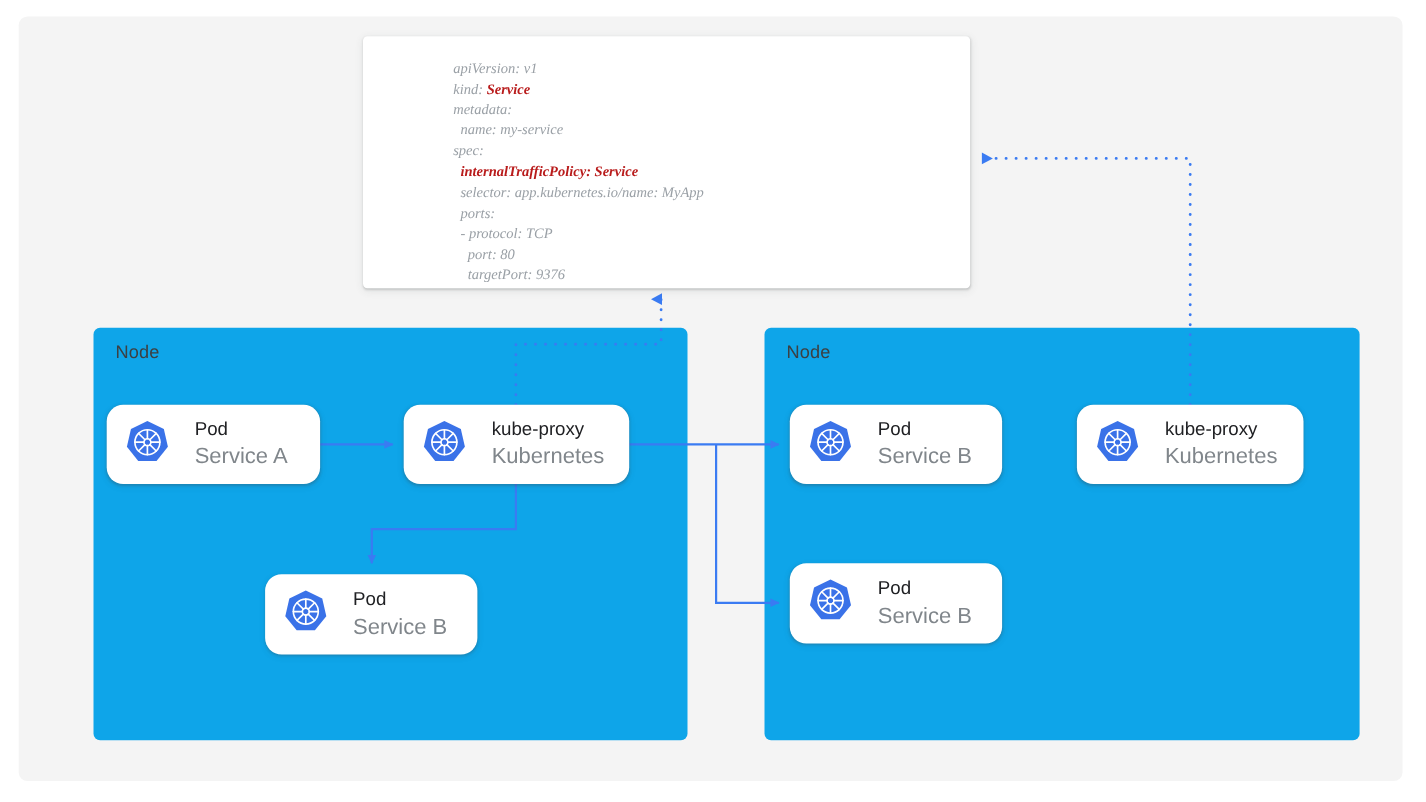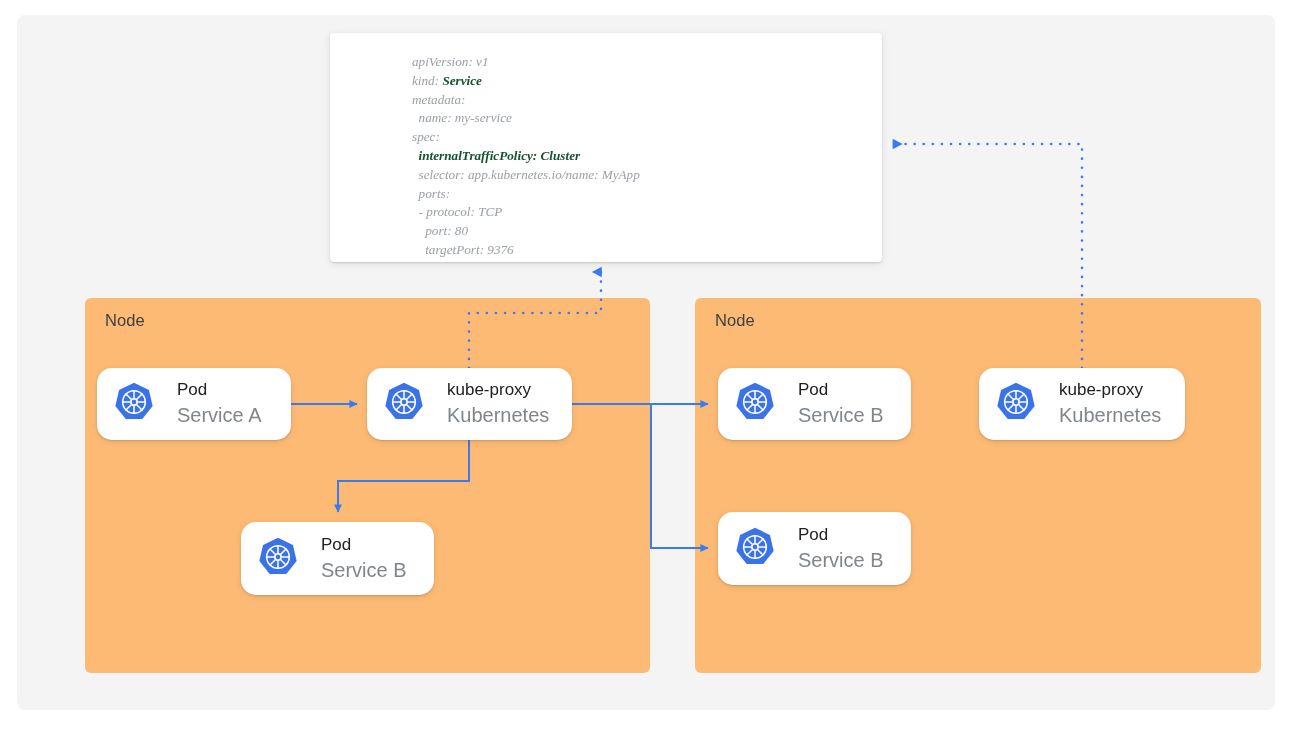--- a/index.html
+++ b/index.html
@@ -26,23 +26,22 @@
     top: 15px;
     width: 1258px;
     height: 695px;
     background: #f4f4f4;
     border-radius: 8px;
   }
 
   
   .node-box {
     position: absolute;
-    background: #fdba74;
+    background: #0ea5e9;
     border-radius: 6px;
-    padding-left: 25px;
   }
   .node-label {
     position: absolute;
     left: 20px;
     top: 13px;
     font-size: 16.5px;
     color: #3c4043;
     font-family: "Liberation Sans", sans-serif;
     letter-spacing: 0.1px;
   }
@@ -109,21 +108,21 @@
     top: 20px;
     margin: 0;
     font-family: Liberation Serif, serif;
     font-style: italic;
     font-size: 13.2px;
     line-height: 18.8px;
     color: #9aa0a6;
     white-space: pre;
   }
   #yaml-code b {
-    color: #14532d;
+    color: #b91c1c;
     font-weight: bold;
     font-style: italic;
   }
 
   
   #wires {
     position: absolute;
     left: 0; top: 0;
     width: 1296px; height: 729px;
     pointer-events: none;
@@ -183,21 +182,21 @@
       <path d="M1082,368 L1082,144 L893,144" stroke="#3a7bf2" stroke-width="2.6" fill="none" stroke-linecap="round" stroke-dasharray="0.1 9" marker-end="url(#arrowDotLeft)"></path>
     </g>
   </svg>
 
   <div id="yaml-card">
     <pre id="yaml-code">apiVersion: v1
 kind: <b>Service</b>
 metadata:
   name: my-service
 spec:
-<b>  internalTrafficPolicy: Cluster</b>
+<b>  internalTrafficPolicy: Service</b>
   selector: app.kubernetes.io/name: MyApp
   ports:
   - protocol: TCP
     port: 80
     targetPort: 9376</pre>
   </div>
 
   <div class="card" id="card-pod-a">
     <span class="k8s-logo">
       <svg width="42" height="42" viewBox="0 0 100 100" xmlns="http://www.w3.org/2000/svg">

